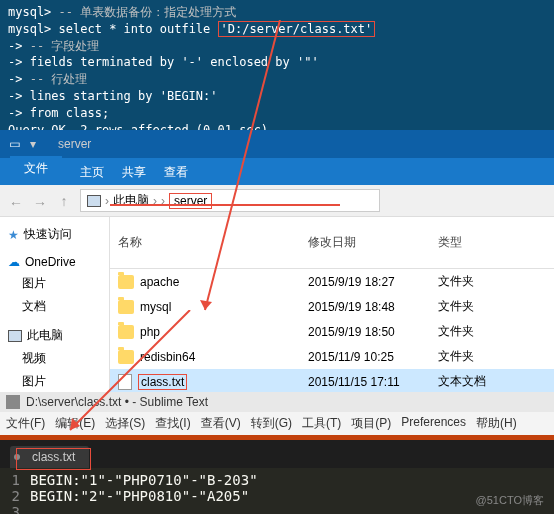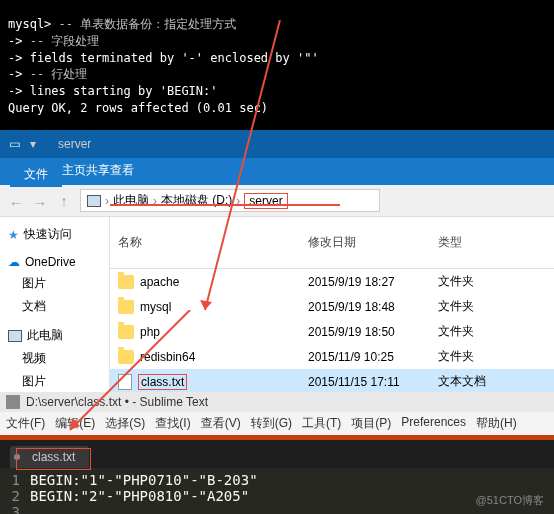--- a/index.html
+++ b/index.html
@@ -1,25 +1,25 @@
 <!DOCTYPE html>
 <html><head>
 <meta charset="utf-8">
 <style>
 *{box-sizing:border-box;margin:0;padding:0}
 body{font-family:"Microsoft YaHei",Arial,sans-serif;font-size:12px;width:554px;height:514px;background:#fff;position:relative;overflow:hidden}
-.terminal{background:#000000;color:#fff;font-family:Consolas,monospace;font-size:12px;padding:16px 8px;line-height:1.4;height:130px}
+.terminal{background:#0c4a6e;color:#fff;font-family:Consolas,monospace;font-size:12px;padding:4px 8px;line-height:1.4;height:130px}
 .terminal .prompt{color:#fff}
 .terminal .chinese{color:#c0c0c0}
 .highlight-path{border:1px solid #e74c3c;padding:0 2px}
 .explorer{background:#fff}
 .exp-header{background:#1979ca;color:#fff;display:flex;align-items:center;height:55px}
 .exp-tabs{display:flex;align-items:center;height:28px;background:#0d5fa6}
 .exp-tab{background:#1979ca;color:#fff;padding:4px 14px;font-size:12px}
-.exp-menu{display:flex;align-items:flex-start;padding:4px 10px;color:#fff;background:#1979ca;height:27px}
+.exp-menu{display:flex;align-items:flex-end;padding:4px 10px;gap:18px;color:#fff;background:#1979ca;height:27px}
 .exp-toolbar{background:#f0f0f0;border-bottom:1px solid #ddd;display:flex;align-items:center;padding:4px 8px;height:32px;gap:8px}
 .nav-arrow{color:#999;font-size:14px;width:16px;text-align:center}
 .breadcrumb{display:flex;align-items:center;gap:4px;border:1px solid #ccc;padding:2px 6px;background:#fff;flex:1;max-width:300px}
 .breadcrumb span{font-size:12px}
 .bc-sep{color:#888}
 .bc-highlight{border:1px solid #e74c3c;padding:0 4px}
 .exp-body{display:flex;height:175px}
 .sidebar{width:110px;border-right:1px solid #e0e0e0;padding:6px 4px;font-size:12px}
 .side-item{display:flex;align-items:center;gap:5px;padding:3px 4px;cursor:pointer}
 .side-group{margin-bottom:6px}
@@ -52,24 +52,26 @@
 svg.arrow{position:absolute}
 .star-icon{color:#3b8bd4}
 .onedrive-icon{color:#0078d4}
 .pc-icon{width:14px;height:12px;border:1px solid #555;display:inline-block;background:#cde}
 </style>
 </head>
 <body>
 
 <div class="terminal">
   <div><span class="prompt">mysql&gt;</span><span class="chinese"> -- 单表数据备份：指定处理方式</span></div>
+  <div><span class="prompt">mysql&gt;</span><span> select * into outfile </span><span class="highlight-path">'D:/server/class.txt'</span></div>
   <div><span class="prompt">    -&gt;</span><span class="chinese"> -- 字段处理</span></div>
   <div><span class="prompt">    -&gt;</span><span> fields terminated by '-' enclosed by '"'</span></div>
   <div><span class="prompt">    -&gt;</span><span class="chinese"> -- 行处理</span></div>
   <div><span class="prompt">    -&gt;</span><span> lines starting by 'BEGIN:'</span></div>
+  <div><span class="prompt">    -&gt;</span><span> from class;</span></div>
   <div><span>Query OK, 2 rows affected (0.01 sec)</span></div>
 </div>
 
 <div class="explorer">
   <div class="exp-header">
     <div style="display:flex;flex-direction:column;width:100%">
       <div class="exp-tabs">
         <div style="width:30px;text-align:center;color:#fff">▭</div>
         <div style="width:20px;color:#ccc">▾</div>
         <div style="color:#ccc;padding:4px 8px;font-size:12px">server</div>
@@ -84,21 +86,20 @@
   </div>
   <div class="exp-toolbar">
     <span class="nav-arrow">←</span>
     <span class="nav-arrow">→</span>
     <span class="nav-arrow">↑</span>
     <div class="breadcrumb">
       <span class="pc-icon"></span>
       <span class="bc-sep">›</span>
       <span>此电脑</span>
       <span class="bc-sep">›</span>
-      <span>本地磁盘 (D:)</span>
       <span class="bc-sep">›</span>
       <span class="bc-highlight">server</span>
     </div>
   </div>
   <div class="exp-body">
     <div class="sidebar">
       <div class="side-group">
         <div class="side-item">
             <span class="star-icon">★</span>
             <span>快速访问</span>

